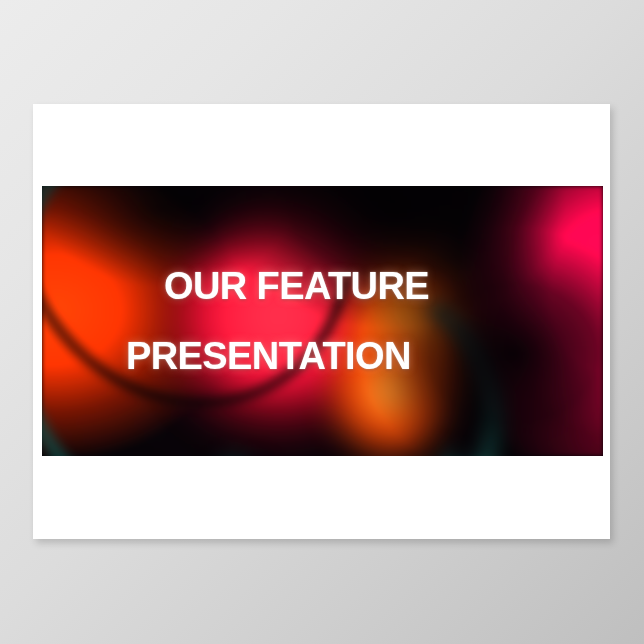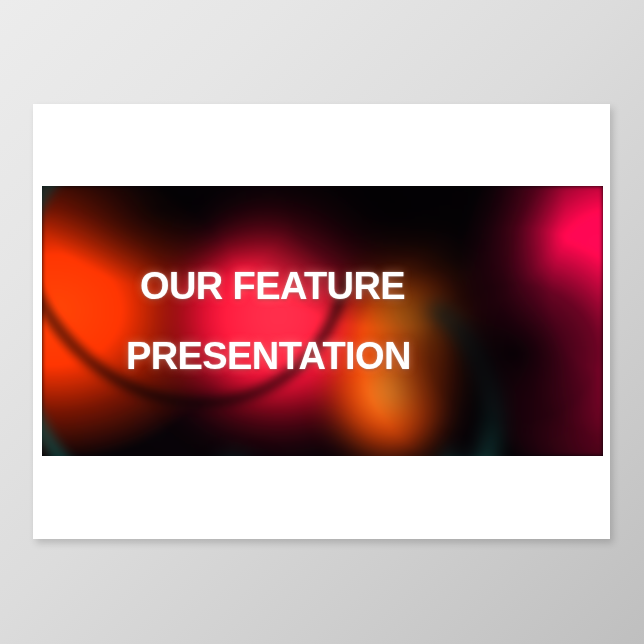--- a/index.html
+++ b/index.html
@@ -219,20 +219,21 @@
     font-family: "Liberation Sans", sans-serif;
     font-weight: bold;
     font-size: 38px;
     line-height: 1.32;
     letter-spacing: -0.6px;
     white-space: nowrap;
     text-shadow:
       0 0 2px rgba(255,255,255,0.5),
       0 0 9px rgba(255,190,160,0.42),
       0 1px 3px rgba(40,0,0,0.35);
+    margin-left: 24px;
   }
 
   #title .line-2 {
     margin-left: -14px;
     margin-top: 20px;
   }
 </style>
 </head>
 <body>
 

